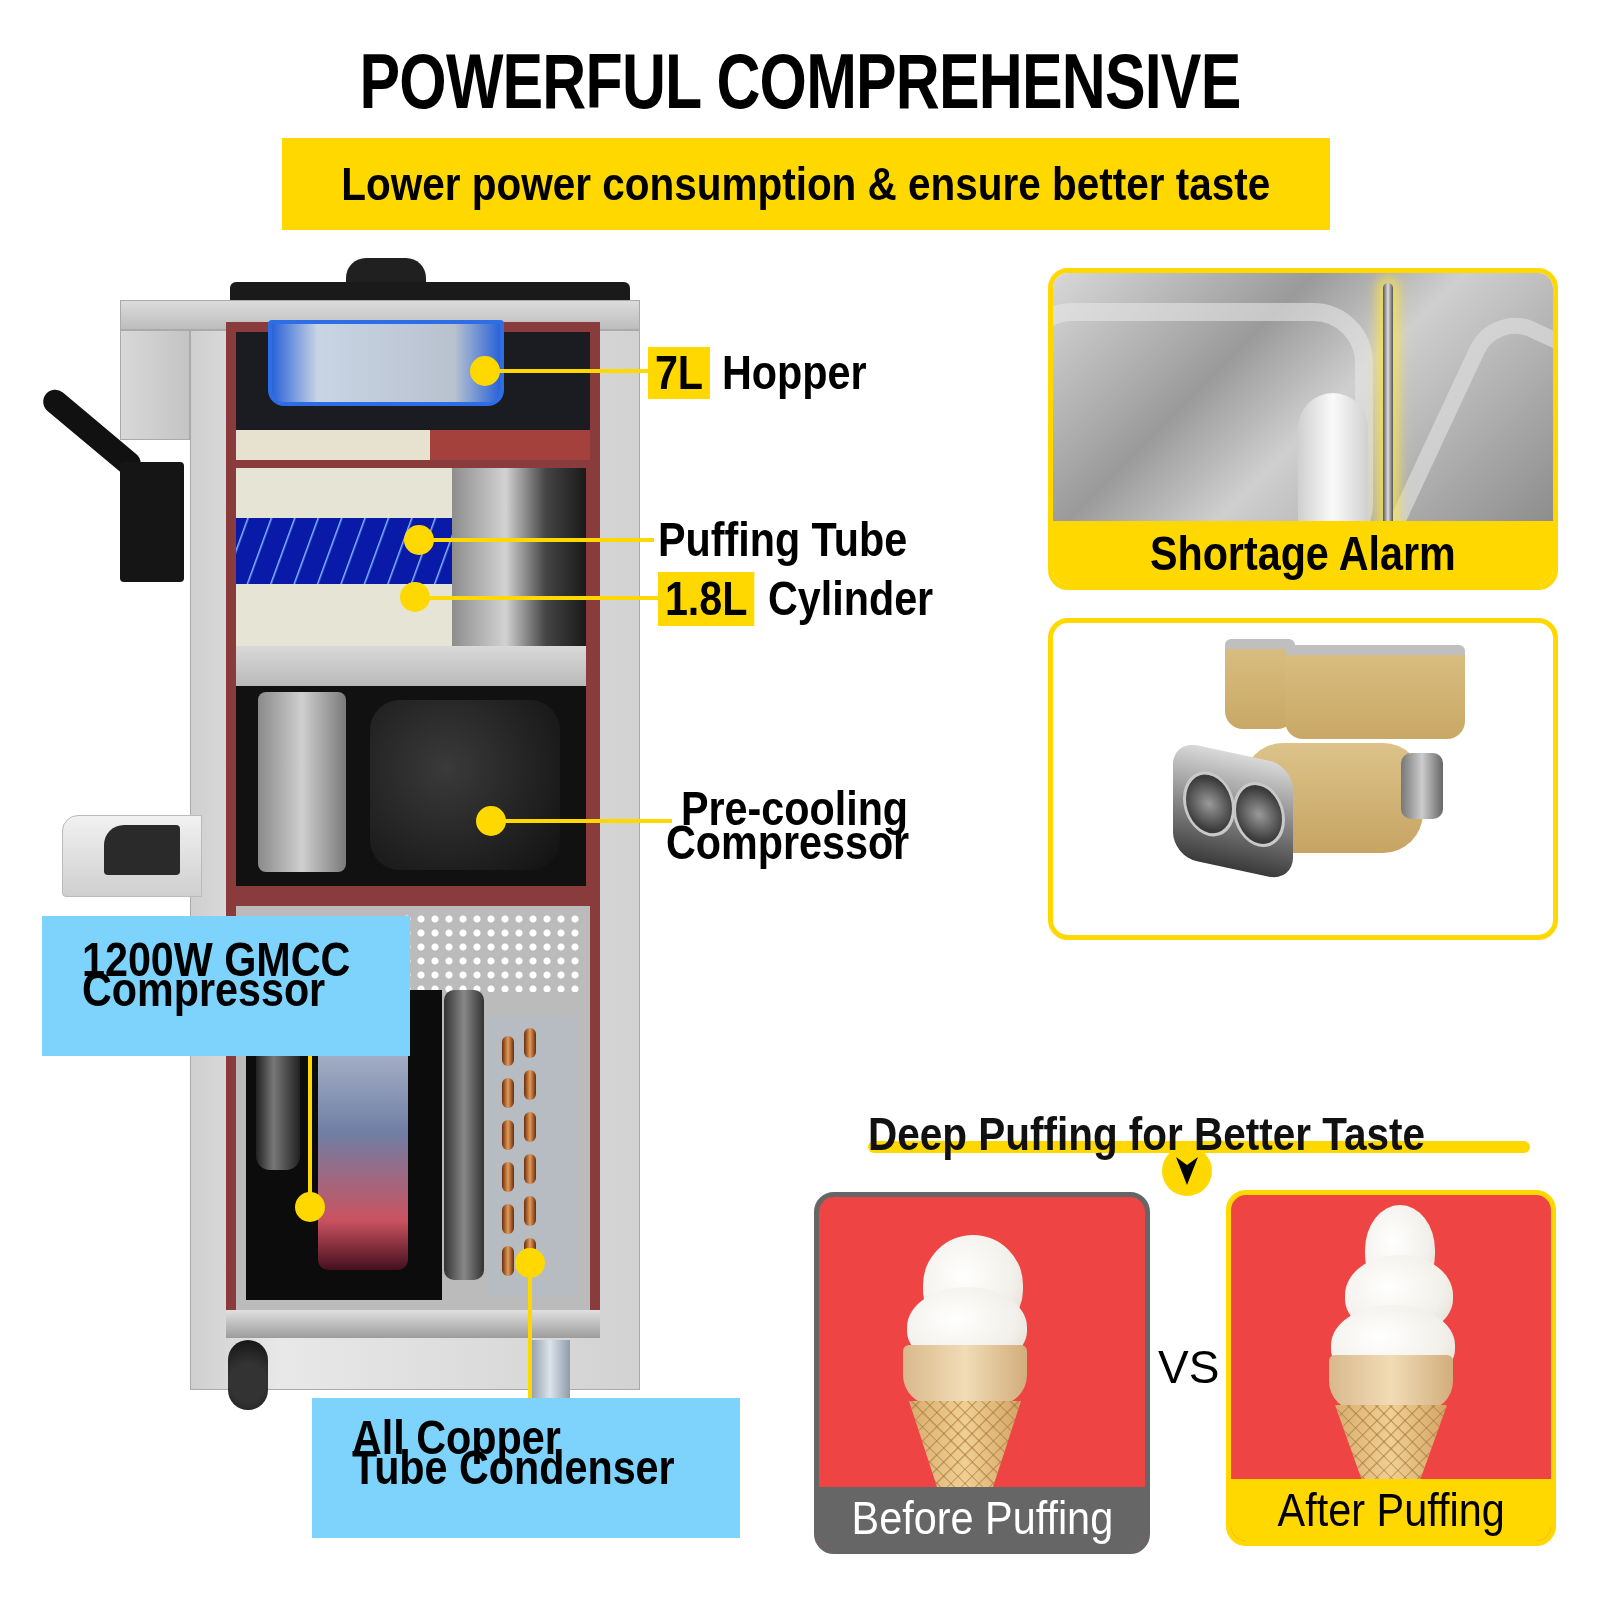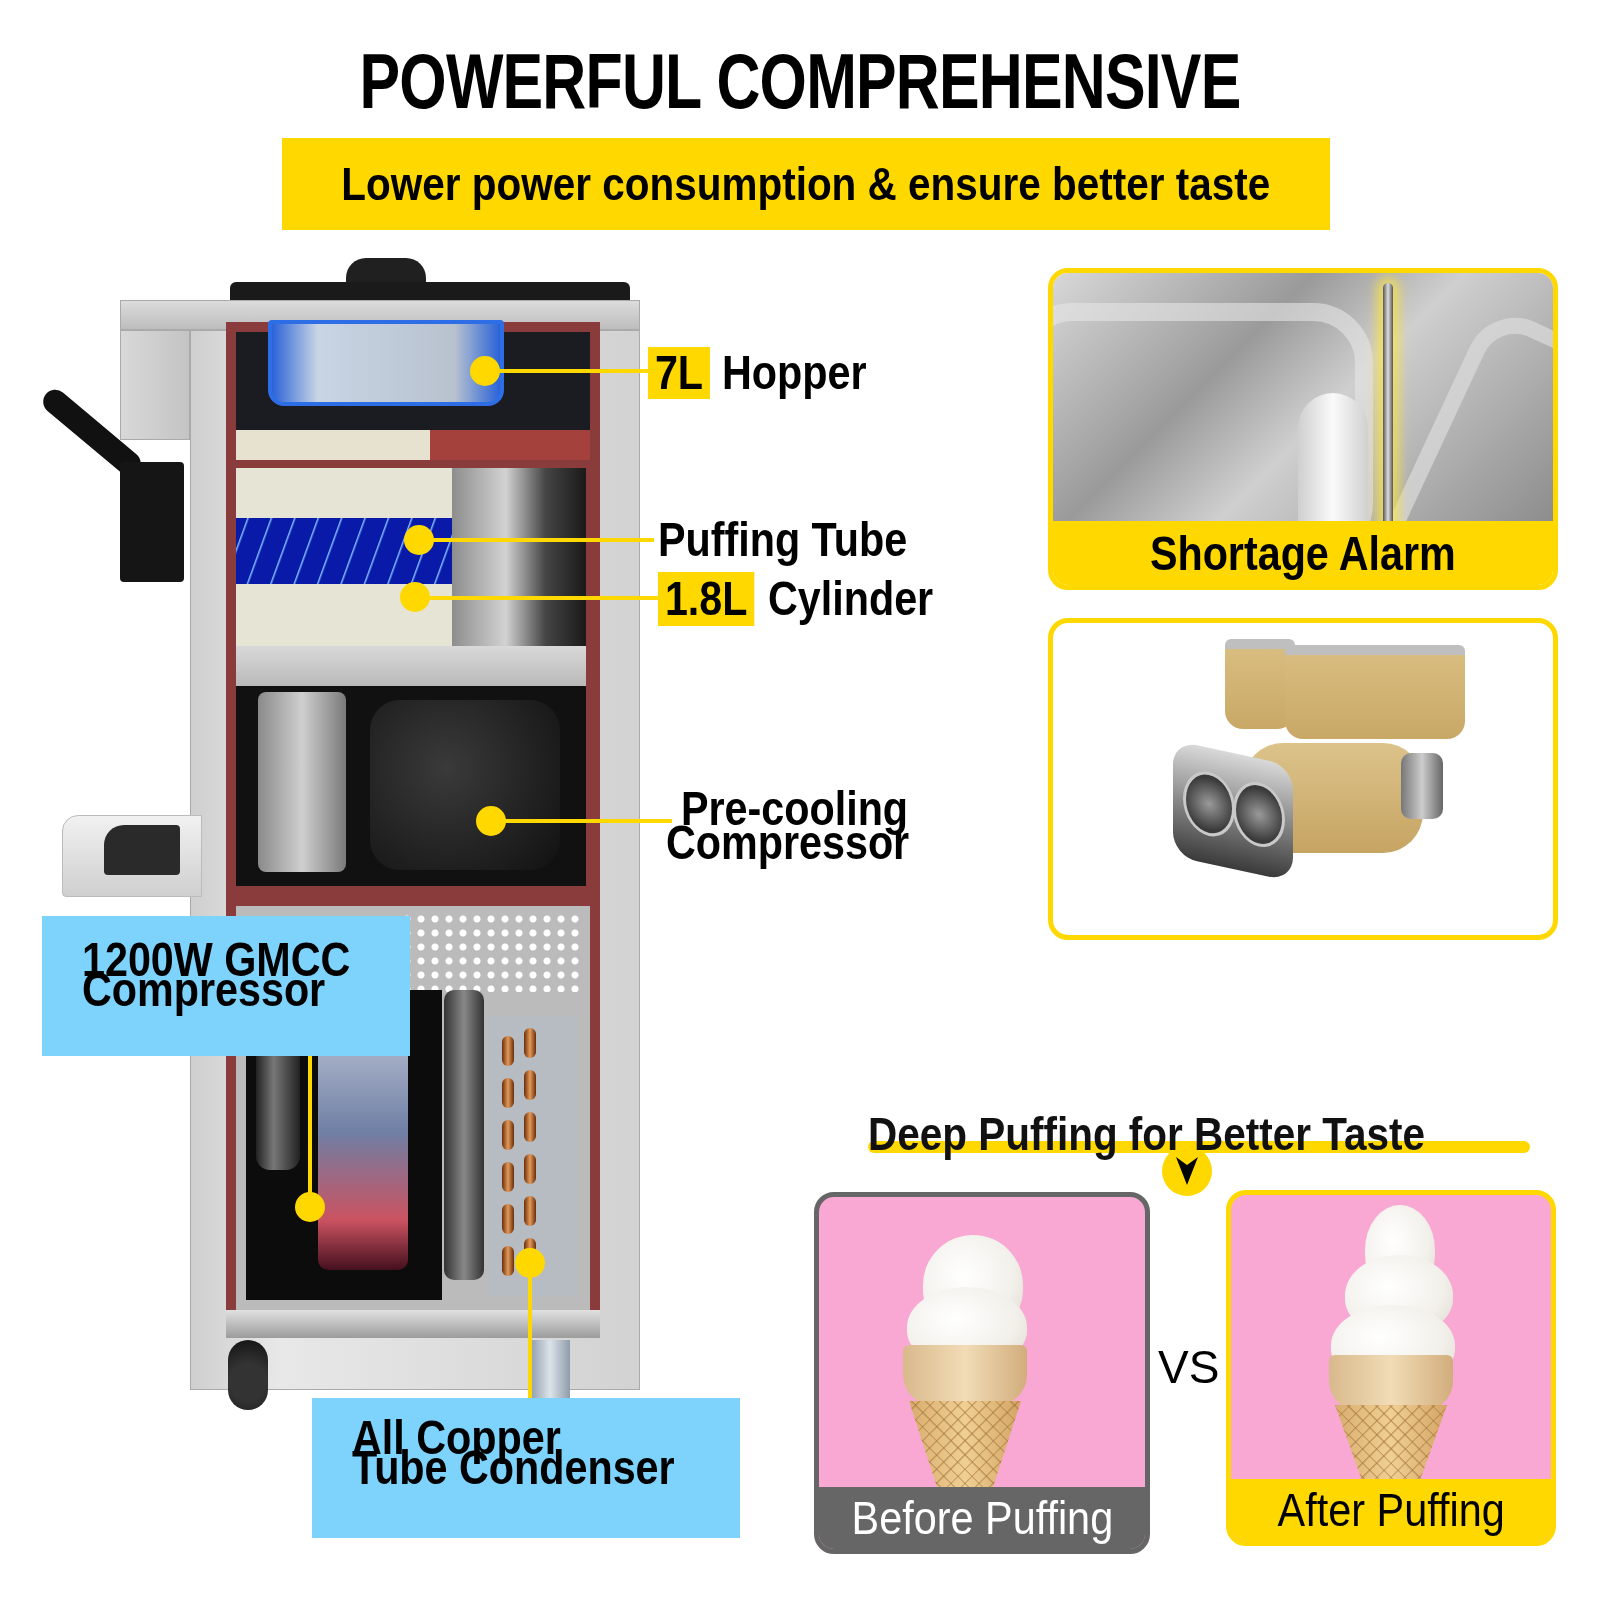--- a/index.html
+++ b/index.html
@@ -87,21 +87,21 @@
   .foam-cyl { position: absolute; background: linear-gradient(#dcc38a,#c6a463); border-radius: 40px; }
   .foam-face { position: absolute; background: linear-gradient(#d9d9d9,#3a3a3a); border-radius: 24px; }
   .foam-port { position: absolute; width: 52px; height: 64px; border-radius: 50%; background: radial-gradient(circle,#9a9a9a,#3b3b3b 70%); border: 3px solid #c9c9c9; }
 
   
   .puff-title { font-weight: 700; font-size: 46px; color: #111; white-space: nowrap; transform: scaleX(0.88); transform-origin: left center; display: inline-block; position: relative; z-index: 2; }
   .puff-underline { height: 12px; background: #FFD800; border-radius: 6px; }
   .arrow-badge { width: 50px; height: 50px; border-radius: 50%; background: #FFD800; display: flex; align-items: center; justify-content: center; }
   .arrow-badge svg { width: 22px; height: 28px; }
 
-  .cmp { border-radius: 20px; overflow: hidden; background: #f9a8d4; }
+  .cmp { border-radius: 20px; overflow: hidden; background: #ef4444; }
   .cmp.grey { border: 5px solid #666; }
   .cmp.yellow { border: 5px solid #FFD800; }
   .cmp-cap { position: absolute; left: 0; right: 0; bottom: 0; height: 62px; display: flex; align-items: center; justify-content: center; }
   .cmp-cap span { font-size: 46px; transform: scaleX(0.9); display: inline-block; white-space: nowrap; }
   .cmp.grey .cmp-cap { background: #666; color: #fff; }
   .cmp.yellow .cmp-cap { background: #FFD800; color: #000; }
 
   .cone { position: absolute; }
   .swirl { position: absolute; background: radial-gradient(ellipse at 40% 40%,#ffffff,#f2f0ea 60%,#d9d5c8); border-radius: 50% 50% 45% 45%; }
   .cone-cup { position: absolute; background: linear-gradient(90deg,#d9b98c,#f1dcb6 50%,#d2ad7c); border-radius: 6px 6px 30px 30px; }

